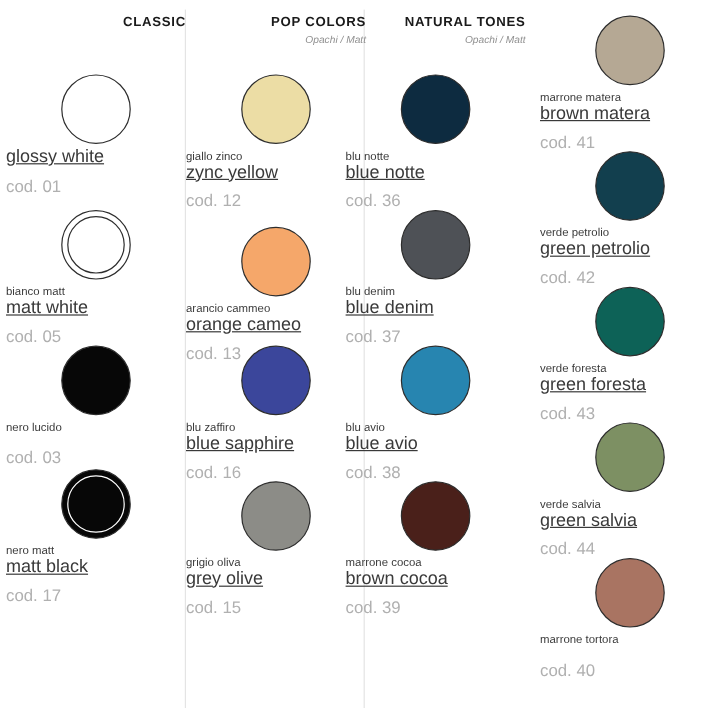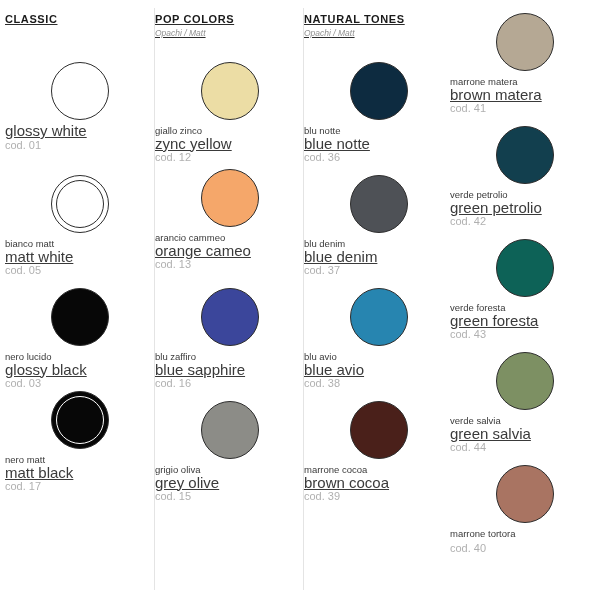--- a/index.html
+++ b/index.html
@@ -36,31 +36,30 @@
 
   
   .column {
     position: absolute;
     top: 0;
     width: 150px;
     height: 600px;
   }
   .col-classic  { left: 5px;   }
   .col-pop      { left: 155px; }
-  .col-natural  { left: 304px; }
+  .col-natural  { left: 288px; }
   .col-extra    { left: 450px; }
 
   
   .col-head {
     position: absolute;
     top: 12px;
     left: 0;
     width: 150px;
-    text-align: left;
-    text-decoration: underline;
+    text-align: right;
   }
   .col-title {
     font-size: 11px;
     font-weight: bold;
     letter-spacing: 0.6px;
     color: #1a1a1a;
     line-height: 14px;
     white-space: nowrap;
   }
   .col-sub {
@@ -117,24 +116,24 @@
     white-space: nowrap;
   }
   .name-en {
     font-size: 15px;
     color: #3a3a3a;
     text-decoration: underline;
     text-underline-offset: 1px;
     white-space: nowrap;
   }
   .code {
-    font-size: 11px;
+    font-size: 14px;
     color: #b0b0b0;
     white-space: nowrap;
-    margin-top: 1px;
+    margin-top: 11px;
   }
 </style>
 </head>
 <body>
 
 <div id="chart">
 
   <div class="divider d1"></div>
   <div class="divider d2"></div>
 
@@ -160,21 +159,20 @@
           <div class="name-en">matt white</div>
           <div class="code">cod. 05</div>
         </div>
       </div>
       <div class="entry" style="top: 286px;">
         <div class="disc-wrap">
           <div class="disc" style="background: rgb(7, 7, 7);"></div>
         </div>
         <div class="labels">
           <div class="name-it">nero lucido</div>
-          <div class="name-en">glossy black</div>
           <div class="code">cod. 03</div>
         </div>
       </div>
       <div class="entry" style="top: 389px;">
         <div class="disc-wrap">
           <div class="disc ring ondark" style="background: rgb(7, 7, 7);"></div>
         </div>
         <div class="labels">
           <div class="name-it">nero matt</div>
           <div class="name-en">matt black</div>
@@ -190,21 +188,21 @@
       <div class="entry" style="top: 60px;">
         <div class="disc-wrap">
           <div class="disc" style="background: rgb(236, 221, 165);"></div>
         </div>
         <div class="labels">
           <div class="name-it">giallo zinco</div>
           <div class="name-en">zync yellow</div>
           <div class="code">cod. 12</div>
         </div>
       </div>
-      <div class="entry" style="top: 167px;">
+      <div class="entry" style="top: 187px;">
         <div class="disc-wrap">
           <div class="disc" style="background: rgb(245, 167, 106);"></div>
         </div>
         <div class="labels">
           <div class="name-it">arancio cammeo</div>
           <div class="name-en">orange cameo</div>
           <div class="code">cod. 13</div>
         </div>
       </div>
       <div class="entry" style="top: 286px;">

